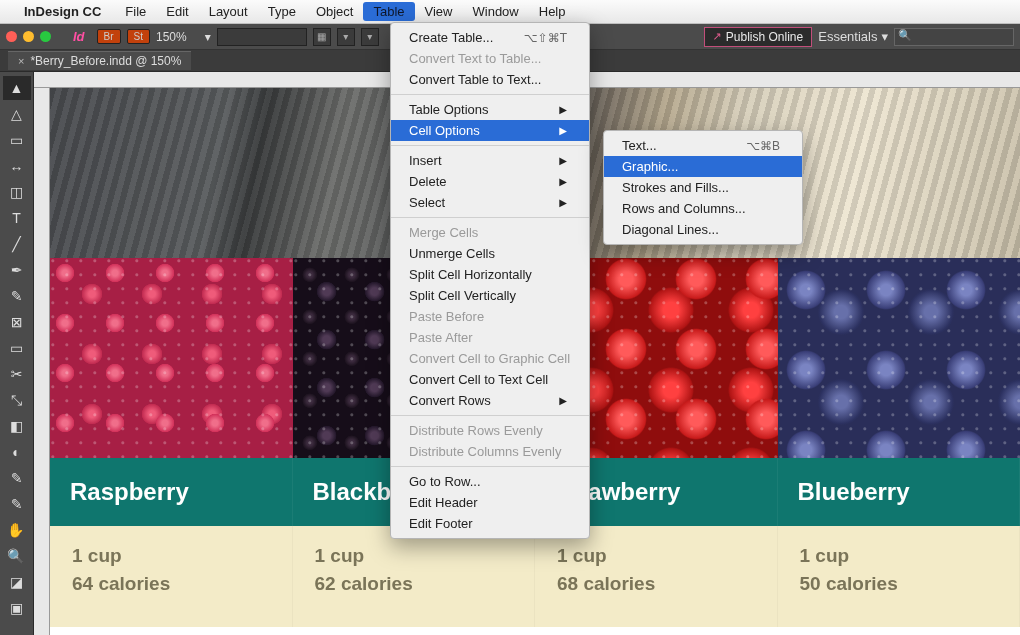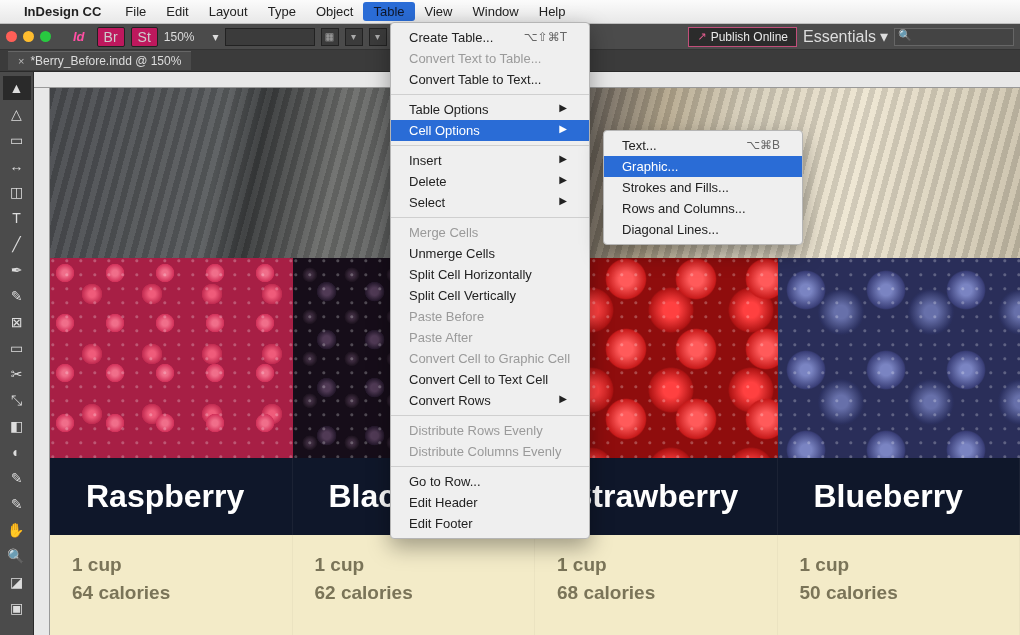--- a/index.html
+++ b/index.html
@@ -11,27 +11,27 @@
   .mac-menubar .app-name { font-weight: 700; margin-right: 14px; }
   .mac-menubar .menu-item { padding: 2px 10px; border-radius: 3px; }
   .mac-menubar .menu-item.highlight { background: #2a6cd6; color: #0f172a; }
 
   
   .id-controlbar { height: 26px; background: #4b4b4b; display: flex; align-items: center; padding: 0 6px; gap: 6px; color: #ddd; font-size: 12px; border-bottom: 1px solid #333; }
   .win-dots { display: flex; gap: 6px; margin-right: 10px; }
   .dot { width: 11px; height: 11px; border-radius: 50%; }
   .dot.red { background:#ff5f57;} .dot.yellow{background:#ffbd2e;} .dot.green{background:#28c940;}
   .id-logo { color:#ff4fa3; font-weight:700; font-size:13px; margin: 0 6px; font-style: italic;}
-  .cb-btn { background:#be185d; border:1px solid #222; padding:1px 6px; border-radius:2px; font-size:14px; color:#ccc;}
+  .cb-btn { background:#c2410c; border:1px solid #222; padding:1px 6px; border-radius:2px; font-size:10px; color:#ccc;}
   .cb-zoom { display:flex; align-items:center; gap:18px;}
   .cb-select { background:#3b3b3b; border:1px solid #222; width:90px; height:18px; display:inline-block;}
   .cb-icon { width:18px; height:18px; background:#3b3b3b; border:1px solid #222; display:flex; align-items:center; justify-content:center; color:#aaa; font-size:10px;}
   .publish { background:#2b2b2b; border:1px solid #c24e7a; color:#e8e8e8; padding:2px 8px; display:flex; align-items:center; gap:4px; font-size:12px;}
   .publish::before{content:"↗"; color:#e25c8e; font-size:11px;}
-  .workspace { color:#ddd; font-size:16px; display:flex; align-items:center; gap:4px;}
+  .workspace { color:#ddd; font-size:13px; display:flex; align-items:center; gap:4px;}
   .search-box { width:120px; height:18px; border:1px solid #666; background:#444; position:relative;}
   .search-box::before{content:"🔍"; position:absolute; left:3px; top:0; font-size:11px; color:#999;}
   .flex-spacer{flex:1;}
 
   
   .tab-row { height: 22px; background:#3b3b3b; display:flex; align-items:center; padding:0 8px; color:#ddd; font-size:12px; border-bottom:1px solid #2a2a2a;}
   .tab { padding:2px 10px; background:#4b4b4b; border-top:1px solid #666; display:flex; align-items:center; gap:6px;}
   .tab .x-icon { color:#bbb; font-size:11px;}
 
   
@@ -57,27 +57,27 @@
                                   radial-gradient(circle at 70% 70%, #503a55 8%, #23172a 20%, transparent 21%) 0 0/48px 48px,
                                   #160d19; }
   .berry.strawberry { background: radial-gradient(circle at 30% 30%, #ff5a5a 10%, #c81b1b 28%, transparent 30%) 0 0/70px 70px,
                                    radial-gradient(circle at 70% 65%, #ff4040 10%, #b01414 28%, transparent 30%) 0 0/80px 80px,
                                    #8f0d0d; }
   .berry.blueberry { background: radial-gradient(circle at 35% 40%, #7a84c2 8%, #3a3f78 26%, transparent 28%) 0 0/80px 80px,
                                   radial-gradient(circle at 70% 60%, #6770aa 8%, #2c3160 26%, transparent 28%) 0 0/90px 90px,
                                   #2a2e59; }
   .berry::after{content:""; position:absolute; inset:0; background: radial-gradient(circle at 20% 20%, rgba(255,255,255,.25) 1px, transparent 2px) 0 0/14px 14px;}
   .name-row { display:flex; }
-  .name-cell { flex:1; background:#0f172a; color:#fff; padding:20px 36px; font-size:32px; font-weight:600; border-right:1px solid rgba(255,255,255,.05);}
+  .name-cell { flex:1; background:#0f766e; color:#fff; padding:20px 20px; font-size:24px; font-weight:600; border-right:1px solid rgba(255,255,255,.05);}
   .cal-row { display:flex; }
   .cal-cell { flex:1; background:#f3ebc8; color:#7a7458; padding:16px 22px 30px; font-size:19px; line-height:1.45; font-weight:600; border-right:1px solid rgba(0,0,0,.03);}
 
   
   .menu-panel { position:absolute; background:#efefef; border:1px solid #b5b5b5; border-radius:4px; box-shadow: 0 8px 22px rgba(0,0,0,.35); font-size:13px; color:#222; padding:4px 0; }
-  .menu-panel .row { padding:3px 22px 3px 18px; display:flex; justify-content:space-between; gap:8px; white-space:nowrap;}
+  .menu-panel .row { padding:3px 22px 3px 18px; display:flex; align-items:center; justify-content:space-between; gap:8px; white-space:nowrap;}
   .menu-panel .row.disabled { color:#9a9a9a; }
   .menu-panel .row.highlight { background:#2a6cd6; color:#fff; }
   .menu-panel .sep { height:1px; background:#cfcfcf; margin:4px 0;}
   .menu-panel .arrow { font-size:10px; color:inherit;}
   .menu-panel .shortcut { color:#666; font-size:12px;}
   #menu-table { top:22px; left:390px; width:200px; }
   #menu-cell  { top:130px; left:603px; width:200px; }
 
 </style>
 </head>

